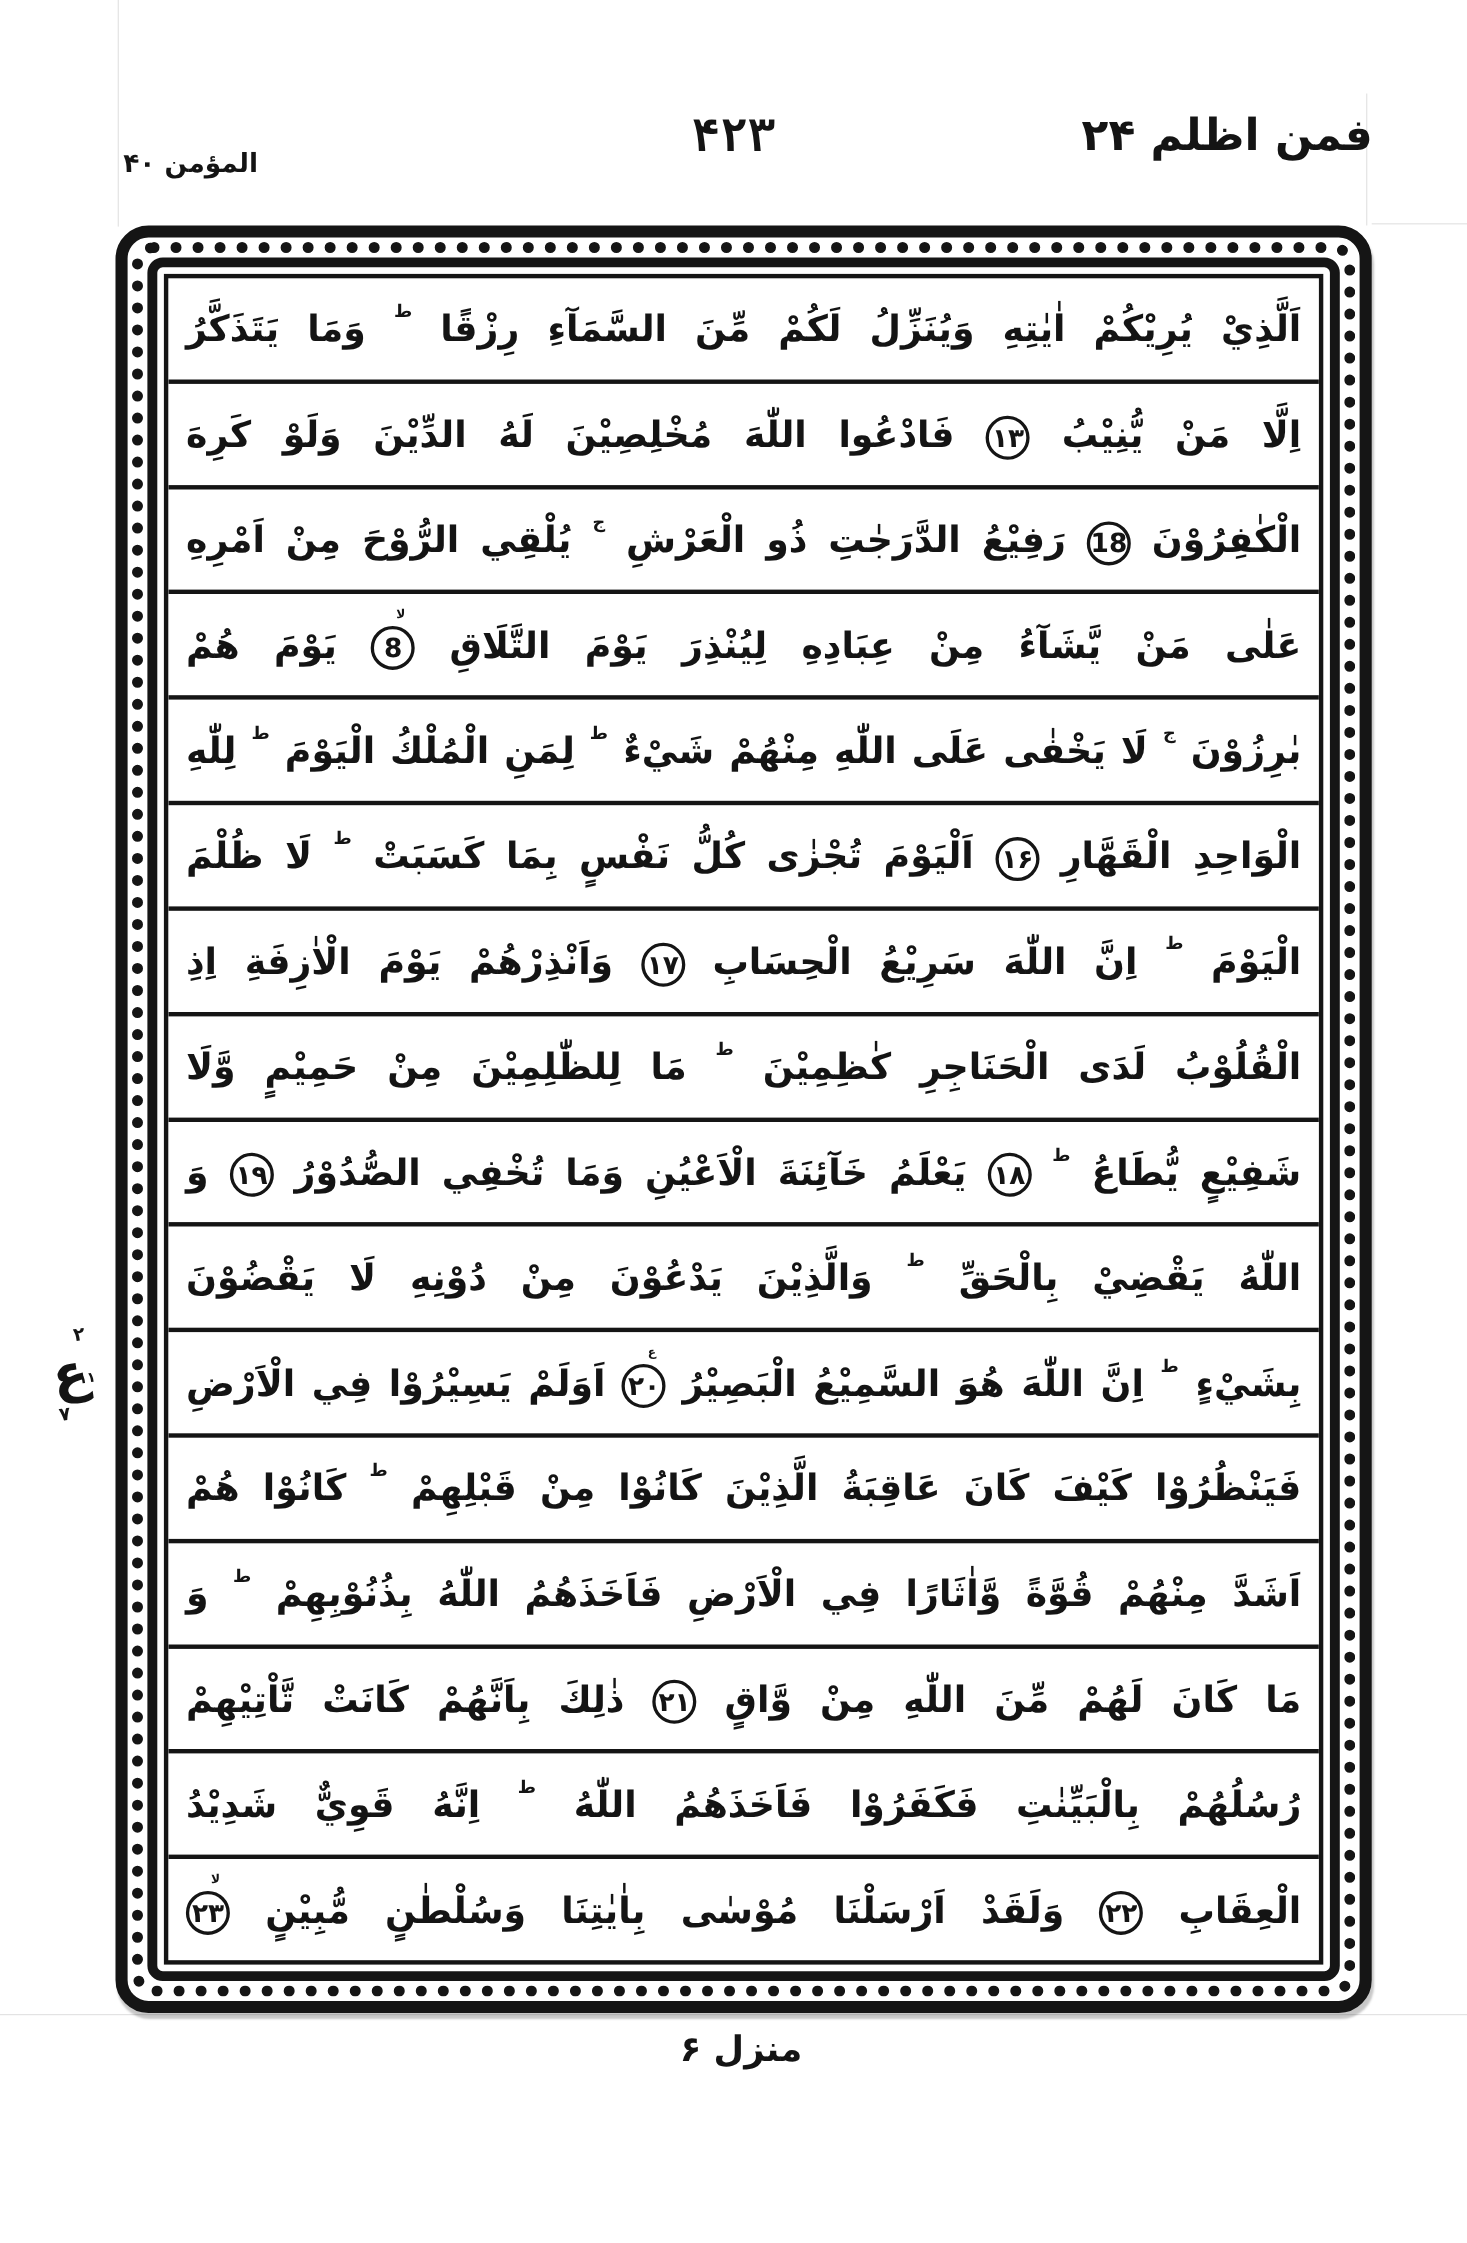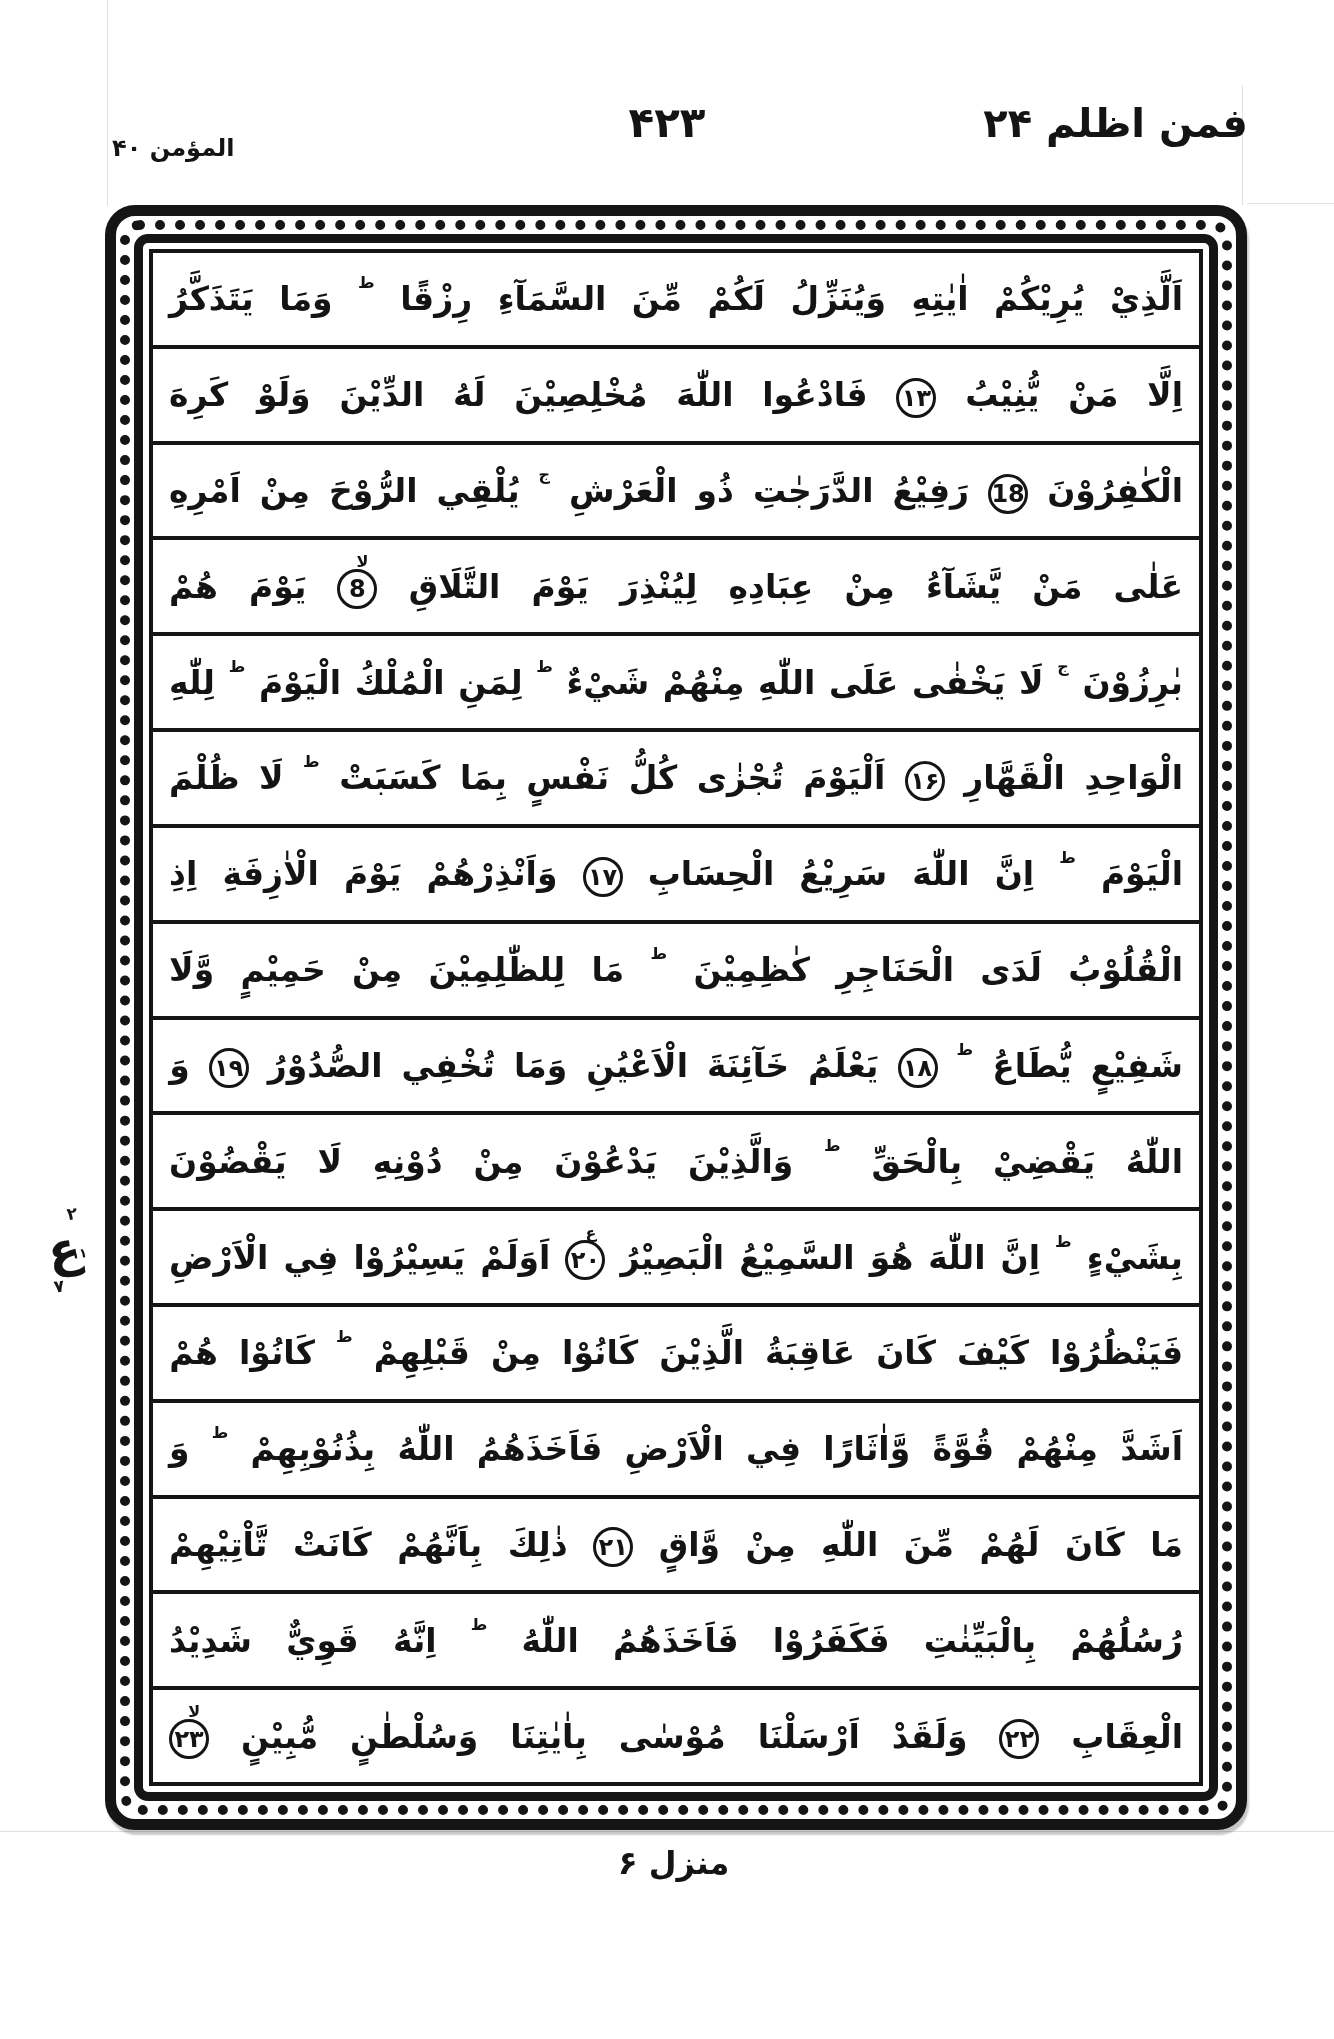--- a/index.html
+++ b/index.html
@@ -9,42 +9,42 @@
   
   .artifact { position:absolute; background:#e0e0e0; }
   .artifact.v-left  { left:107px; top:0; width:1px; height:206px; }
   .artifact.v-right { left:1242px; top:85px; width:1px; height:120px; }
   .artifact.h-top-right { left:1247px; top:203px; width:87px; height:1px; }
   .artifact.h-bottom { left:0; top:1831px; width:1334px; height:1px; }
 
   
   .hdr { position:absolute; font-weight:bold; white-space:nowrap; }
   .hdr-surah { left:112px; top:134px; font-size:24px; }
-  .hdr-page  { left:50%; transform:translateX(-50%); top:98px; font-size:42px; letter-spacing:16px; direction:ltr; }
+  .hdr-page  { left:50%; transform:translateX(-50%); top:98px; font-size:42px; letter-spacing:16px; direction:ltr;font-family:Liberation Mono, monospace; }
   .hdr-juz   { right:86px; top:100px; font-size:40px; }
 
   
   .frame { position:absolute; left:105px; top:205px; width:1142px; height:1625px;
            border:11px solid #151515; border-radius:30px; background:#fff; padding:4px;
            box-shadow:2px 5px 2px rgba(0,0,0,0.22); }
   .bead  { width:100%; height:100%; border:10px dotted #151515; border-radius:20px; padding:4px; }
   .inner { width:100%; height:100%; border:9px solid #151515; border-radius:14px; padding:6px; }
   .rows  { width:100%; height:100%; border:4px solid #151515; display:flex; flex-direction:column; overflow:hidden; }
 
   .row { flex:1; display:flex; direction:rtl; justify-content:space-between; align-items:center;
          padding:0 16px; border-bottom:4px solid #151515; }
   .row:last-child { border-bottom:none; }
 
   .word { font-size:33px; font-weight:bold; white-space:nowrap; line-height:1; }
   .waqf { font-size:16px; font-weight:bold; transform:translateY(-16px); }
 
   .verse { position:relative; width:40px; height:40px; border:3px solid #151515; border-radius:50%;
            display:flex; align-items:center; justify-content:center; flex:0 0 auto; margin-top:6px; }
   .vnum  { font-size:24px; font-weight:bold; line-height:1; }
-  .vmark { position:absolute; top:-20px; right:6px; font-size:16px; font-weight:bold; }
+  .vmark { position:absolute; top:-20px; right:6px; font-size:11px; font-weight:bold; }
 
   
   .ruku { position:absolute; left:34px; top:1205px; width:60px; display:flex; flex-direction:column;
           align-items:center; transform:rotate(-8deg); font-weight:bold; }
   .ruku-top { font-size:17px; margin-left:26px; }
   .ruku-ain-wrap { position:relative; line-height:1; }
   .ruku-ain { font-size:48px; line-height:1; }
   .ruku-mid { position:absolute; right:-6px; top:24px; font-size:13px; }
   .ruku-bottom { font-size:17px; margin-right:20px; margin-top:2px; }
 

